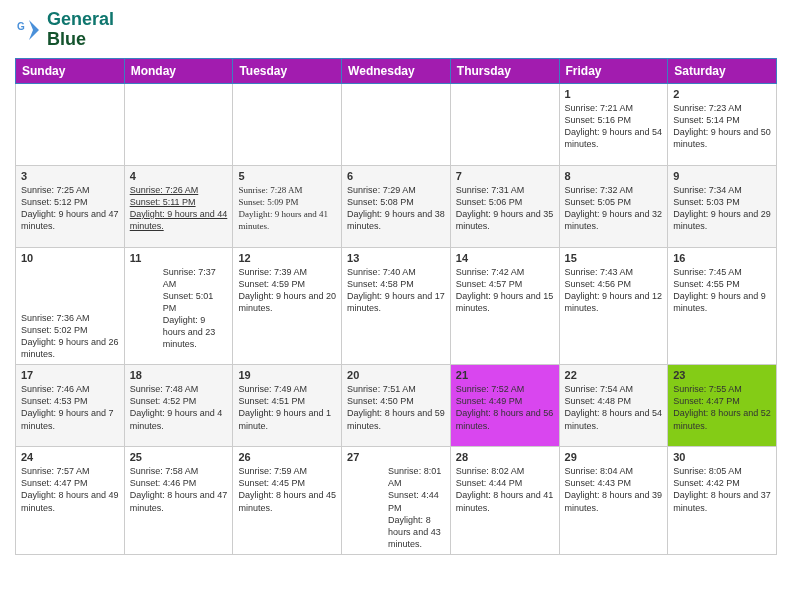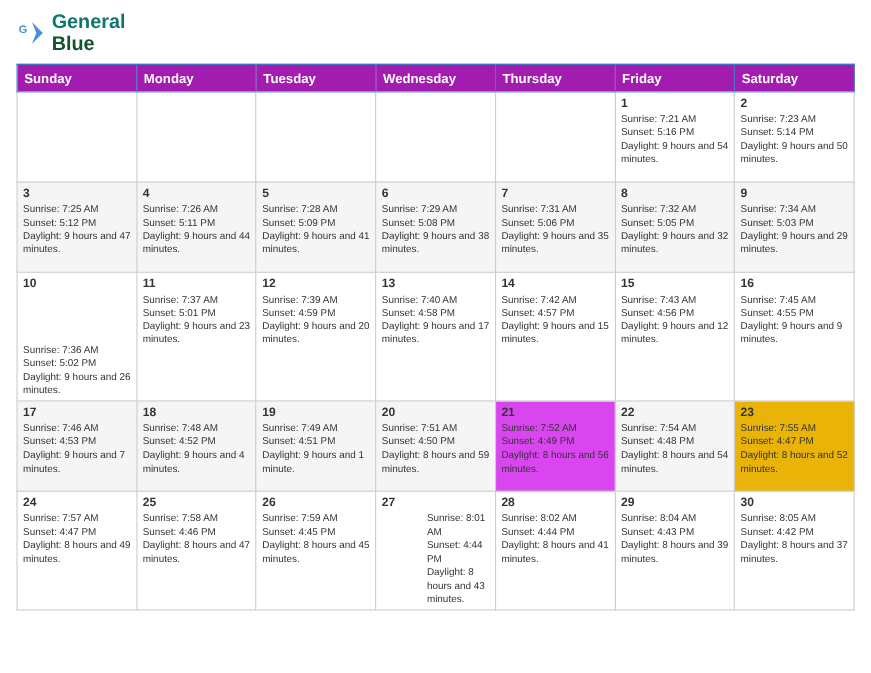--- a/index.html
+++ b/index.html
@@ -146,27 +146,27 @@
         </tr>
         <tr>
           <td style="background: rgb(245, 245, 245);">
             <div class="day-num">3</div>
             <div class="day-info" style="white-space: pre-line;">Sunrise: 7:25 AM
 Sunset: 5:12 PM
 Daylight: 9 hours and 47 minutes.</div>
           </td>
           <td style="background: rgb(245, 245, 245);">
             <div class="day-num">4</div>
-            <div class="day-info" style="white-space: pre-line;">Sunrise: 7:26 AM
+            <div class="day-info" style="white-space: pre-line; text-decoration: underline;">Sunrise: 7:26 AM
 Sunset: 5:11 PM
 Daylight: 9 hours and 44 minutes.</div>
           </td>
           <td style="background: rgb(245, 245, 245);">
             <div class="day-num">5</div>
-            <div class="day-info" style="white-space: pre-line;">Sunrise: 7:28 AM
+            <div class="day-info" style="white-space: pre-line; font-family: Liberation Serif, serif;">Sunrise: 7:28 AM
 Sunset: 5:09 PM
 Daylight: 9 hours and 41 minutes.</div>
           </td>
           <td style="background: rgb(245, 245, 245);">
             <div class="day-num">6</div>
             <div class="day-info" style="white-space: pre-line;">Sunrise: 7:29 AM
 Sunset: 5:08 PM
 Daylight: 9 hours and 38 minutes.</div>
           </td>
           <td style="background: rgb(245, 245, 245);">
@@ -190,21 +190,21 @@
         </tr>
         <tr>
           <td>
             <div class="day-num">10</div>
             <div class="day-info" style="white-space: pre-line; margin-top: 48px;">Sunrise: 7:36 AM
 Sunset: 5:02 PM
 Daylight: 9 hours and 26 minutes.</div>
           </td>
           <td>
             <div class="day-num">11</div>
-            <div class="day-info" style="white-space: pre-line;">Sunrise: 7:37 AM
+            <div class="day-info" style="white-space: pre-line; margin-left: 33px;">Sunrise: 7:37 AM
 Sunset: 5:01 PM
 Daylight: 9 hours and 23 minutes.</div>
           </td>
           <td>
             <div class="day-num">12</div>
             <div class="day-info" style="white-space: pre-line;">Sunrise: 7:39 AM
 Sunset: 4:59 PM
 Daylight: 9 hours and 20 minutes.</div>
           </td>
           <td>
@@ -262,21 +262,21 @@
             <div class="day-info" style="white-space: pre-line;">Sunrise: 7:52 AM
 Sunset: 4:49 PM
 Daylight: 8 hours and 56 minutes.</div>
           </td>
           <td style="background: rgb(245, 245, 245);">
             <div class="day-num">22</div>
             <div class="day-info" style="white-space: pre-line;">Sunrise: 7:54 AM
 Sunset: 4:48 PM
 Daylight: 8 hours and 54 minutes.</div>
           </td>
-          <td style="background: #eab308;">
+          <td style="background: #84cc16;">
             <div class="day-num">23</div>
             <div class="day-info" style="white-space: pre-line;">Sunrise: 7:55 AM
 Sunset: 4:47 PM
 Daylight: 8 hours and 52 minutes.</div>
           </td>
         </tr>
         <tr>
           <td>
             <div class="day-num">24</div>
             <div class="day-info" style="white-space: pre-line;">Sunrise: 7:57 AM

